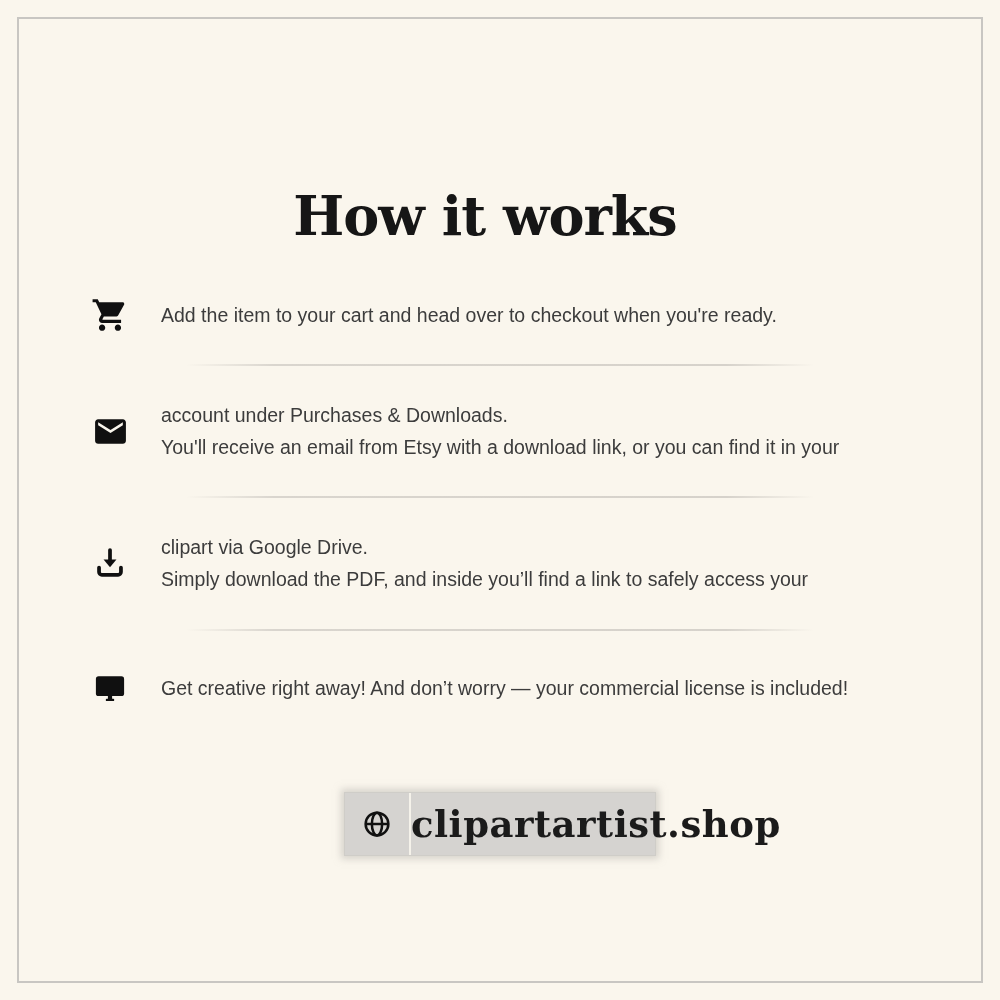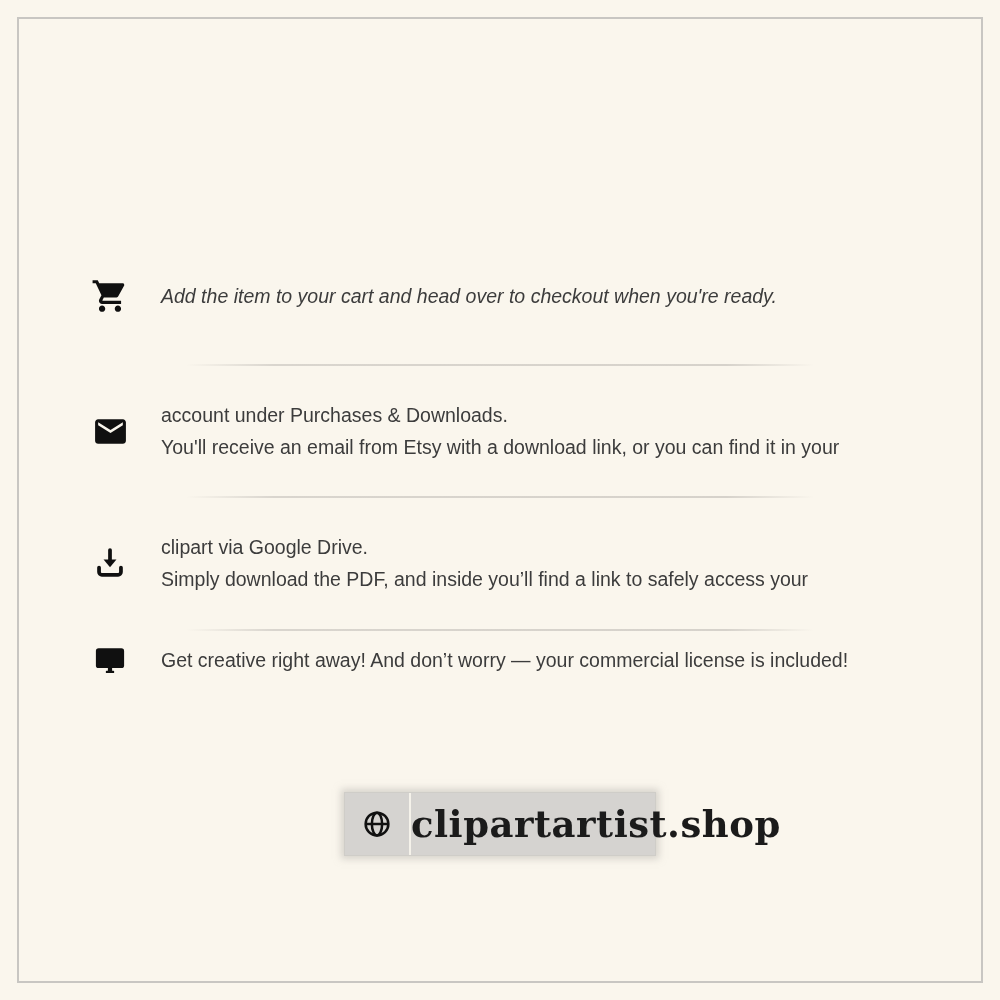--- a/index.html
+++ b/index.html
@@ -94,22 +94,23 @@
     letter-spacing: 0.5px;
     color: #1b1b1b;
   }
 </style>
 </head>
 <body>
 
 <div class="page">
   <div class="frame"></div>
 
+  <h1 class="title">How it works</h1>
 
-  <div class="step" style="top:276px; height:40px;font-style:italic;">
+  <div class="step" style="top:295px; height:40px;">
     <span class="icon-box">
       <svg width="38" height="38" viewBox="0 0 24 24" fill="#101010" aria-hidden="true">
         <path d="M7 18c-1.1 0-1.99.9-1.99 2S5.9 22 7 22s2-.9 2-2-.9-2-2-2zM1 2v2h2l3.6 7.59-1.35 2.45c-.16.28-.25.61-.25.96 0 1.1.9 2 2 2h12v-2H7.42c-.14 0-.25-.11-.25-.25l.03-.12.9-1.63h7.45c.75 0 1.41-.41 1.75-1.03l3.58-6.49c.08-.14.12-.31.12-.49 0-.55-.45-1-1-1H5.21l-.94-2H1zm16 16c-1.1 0-1.99.9-1.99 2s.89 2 1.99 2 2-.9 2-2-.9-2-2-2z"></path>
       </svg>
     </span>
     <div class="step-text">
       <span class="line">Add the item to your cart and head over to checkout when you're ready.</span>
     </div>
   </div>
 
@@ -138,21 +139,21 @@
       </svg>
     </span>
     <div class="step-text">
       <span class="line">clipart via Google Drive.</span>
       <span class="line">Simply download the PDF, and inside you’ll find a link to safely access your</span>
     </div>
   </div>
 
   <div class="divider" style="top:629px;"></div>
 
-  <div class="step" style="top:640px; height:40px;">
+  <div class="step" style="top:668px; height:40px;">
     <span class="icon-box">
       <svg width="36" height="36" viewBox="0 0 24 24" fill="#101010" aria-hidden="true">
         <rect x="2.6" y="4.2" width="18.8" height="13.2" rx="1.8"></rect>
         <rect x="10.6" y="17.2" width="2.8" height="2.4"></rect>
         <rect x="9.2" y="19.2" width="5.6" height="1.5" rx="0.6"></rect>
       </svg>
     </span>
     <div class="step-text">
       <span class="line">Get creative right away! And don’t worry — your commercial license is included!</span>
     </div>

